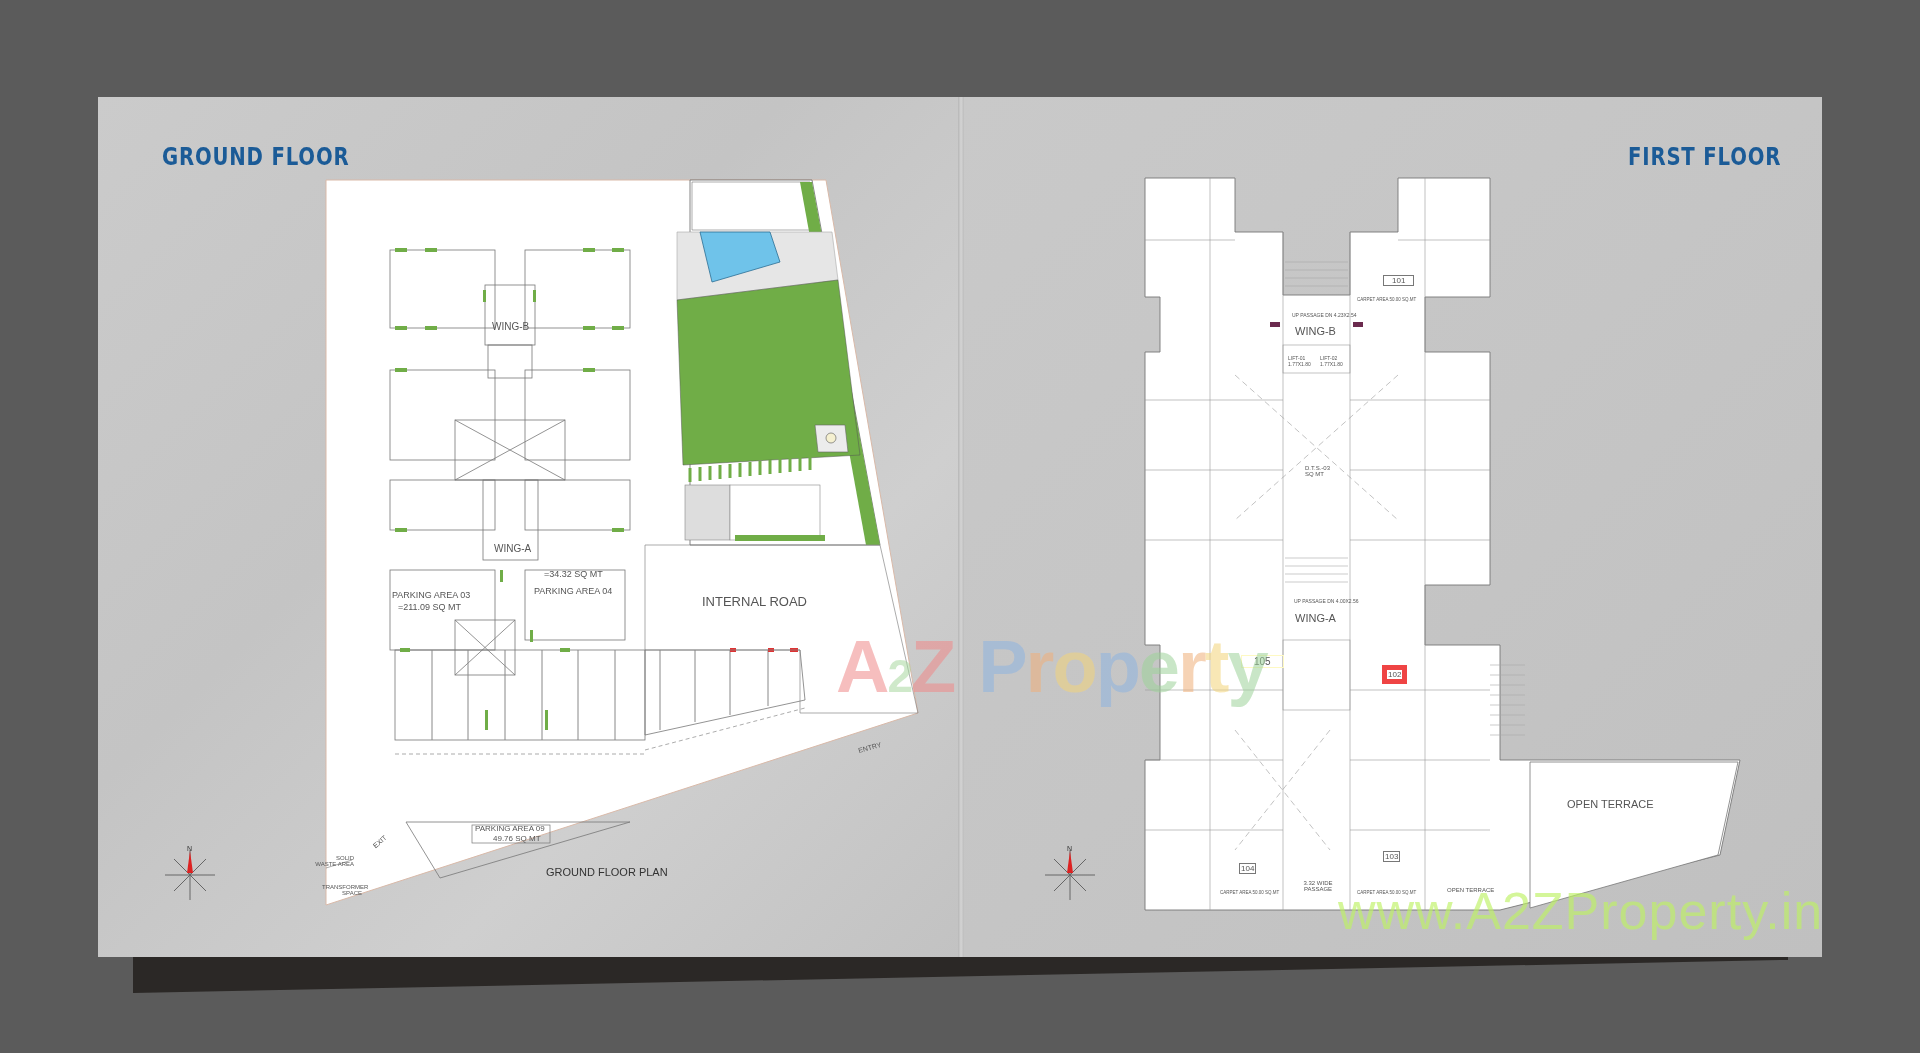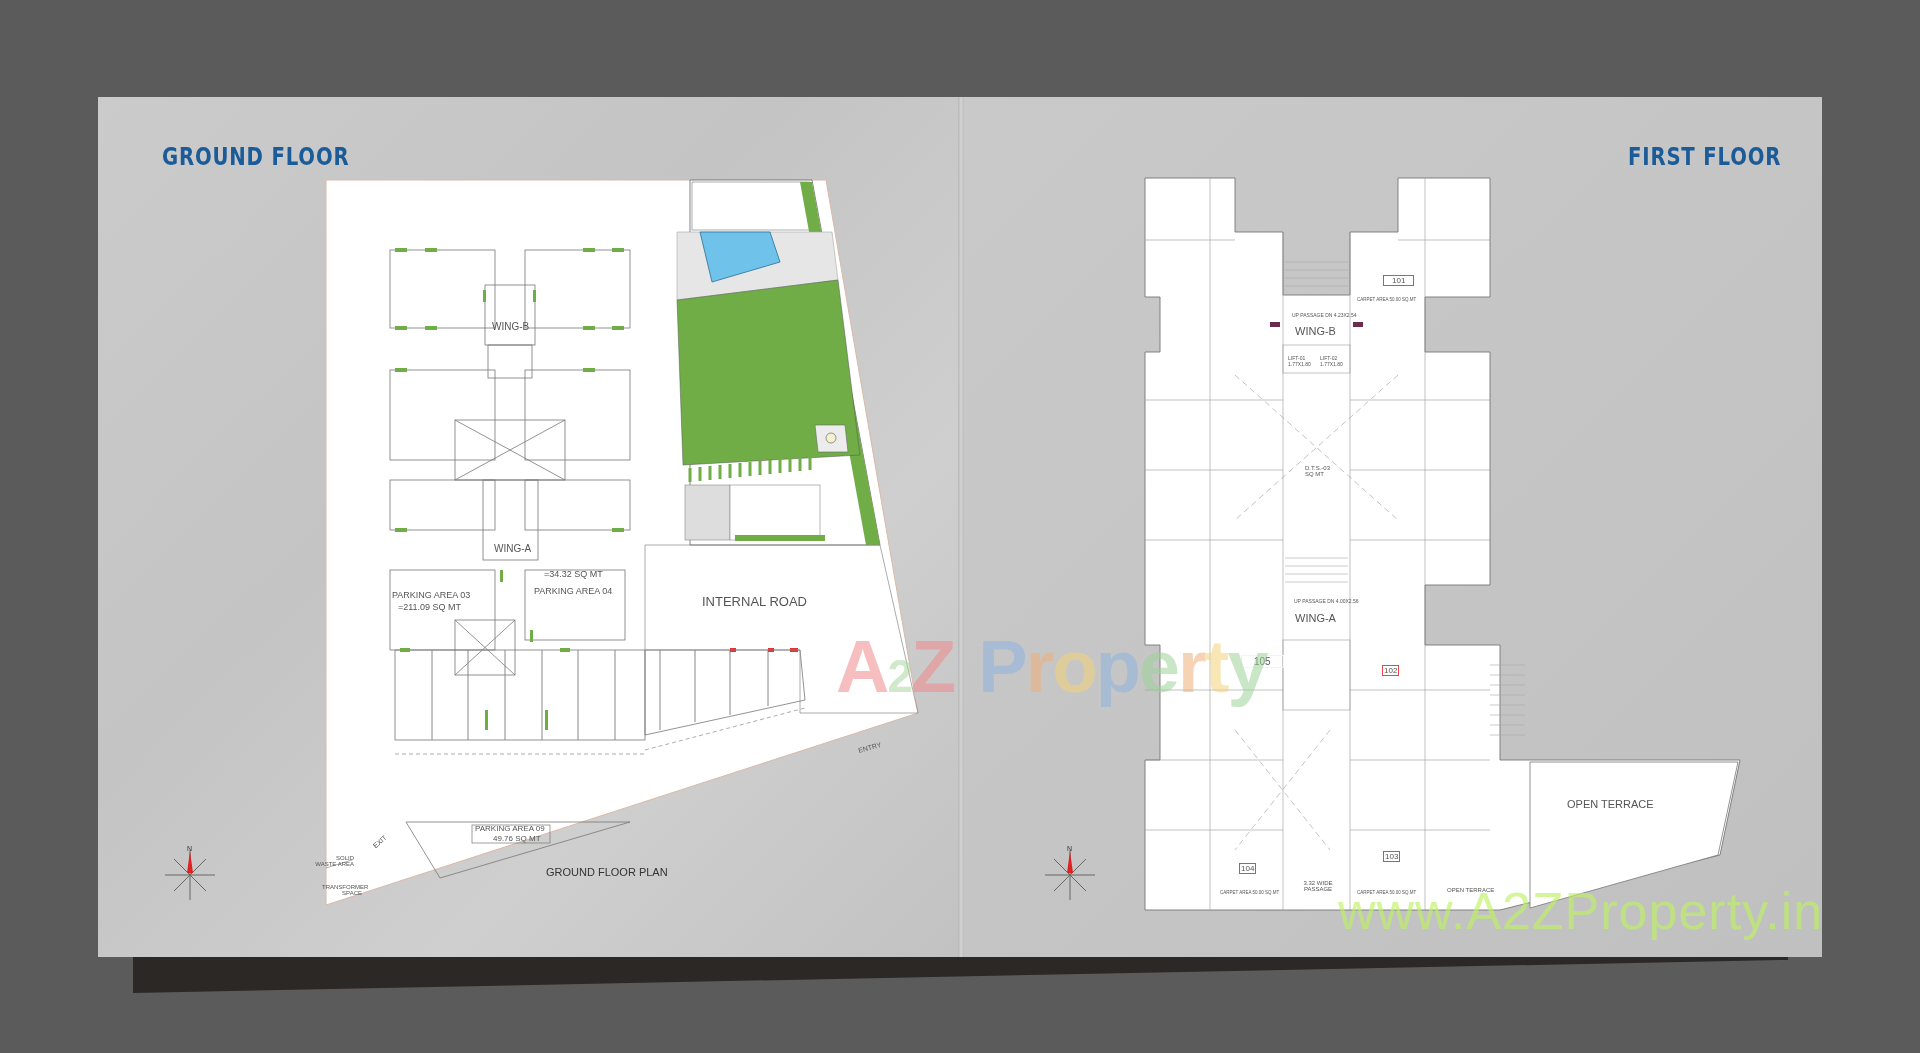--- a/index.html
+++ b/index.html
@@ -223,21 +223,21 @@
   <div class="lbl" style="left:1292px;top:312px;font-size:5px">UP PASSAGE DN 4.23X2.54</div>
   <div class="lbl" style="left:1288px;top:355px;font-size:5px;width:28px;white-space:normal">LIFT-01 1.77X1.80</div>
   <div class="lbl" style="left:1320px;top:355px;font-size:5px;width:28px;white-space:normal">LIFT-02 1.77X1.80</div>
   <div class="lbl" style="left:1305px;top:465px;font-size:6px;width:30px;white-space:normal">D.T.S.-03 SQ MT</div>
   <div class="lbl" style="left:1295px;top:612px;font-size:11px">WING-A</div>
   <div class="lbl" style="left:1294px;top:598px;font-size:5px">UP PASSAGE DN 4.00X2.56</div>
   <div class="lbl" style="left:1303px;top:880px;font-size:6px;width:30px;white-space:normal;text-align:center">3.32 WIDE PASSAGE</div>
 
   <div class="lbl" style="left:1383px;top:275px;font-size:8px;border:1px solid #777;padding:0 8px">101</div>
   <div class="lbl" style="left:1357px;top:297px;font-size:4.5px">CARPET AREA 50.00 SQ.MT</div>
-  <div class="lbl" style="left:1382px;top:665px;font-size:8px;border:1px solid #ef4444;padding:0 1px">102</div>
+  <div class="lbl" style="left:1382px;top:665px;font-size:8px;border:5px solid #ef4444;padding:0 1px">102</div>
   <div class="lbl" style="left:1383px;top:851px;font-size:8px;border:1px solid #777;padding:0 1px">103</div>
   <div class="lbl" style="left:1357px;top:890px;font-size:4.5px">CARPET AREA 50.00 SQ.MT</div>
   <div class="lbl" style="left:1239px;top:863px;font-size:8px;border:1px solid #777;padding:0 1px">104</div>
   <div class="lbl" style="left:1220px;top:890px;font-size:4.5px">CARPET AREA 50.00 SQ.MT</div>
   <div class="lbl" style="left:1241px;top:655px;font-size:10px;border:1px solid #fef9c3;padding:0 12px">105</div>
 
   <div class="lbl" style="left:1567px;top:798px;font-size:11px">OPEN TERRACE</div>
   <div class="lbl" style="left:1447px;top:887px;font-size:6px">OPEN TERRACE</div>
 
   <svg class="compass" style="left:1040px;top:845px" viewBox="0 0 60 60">

